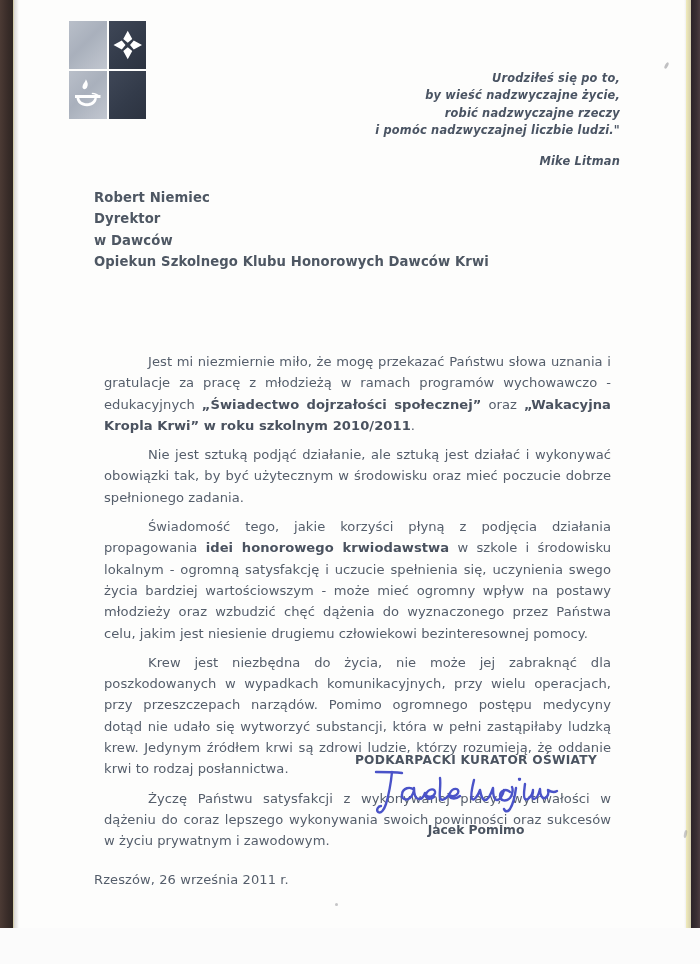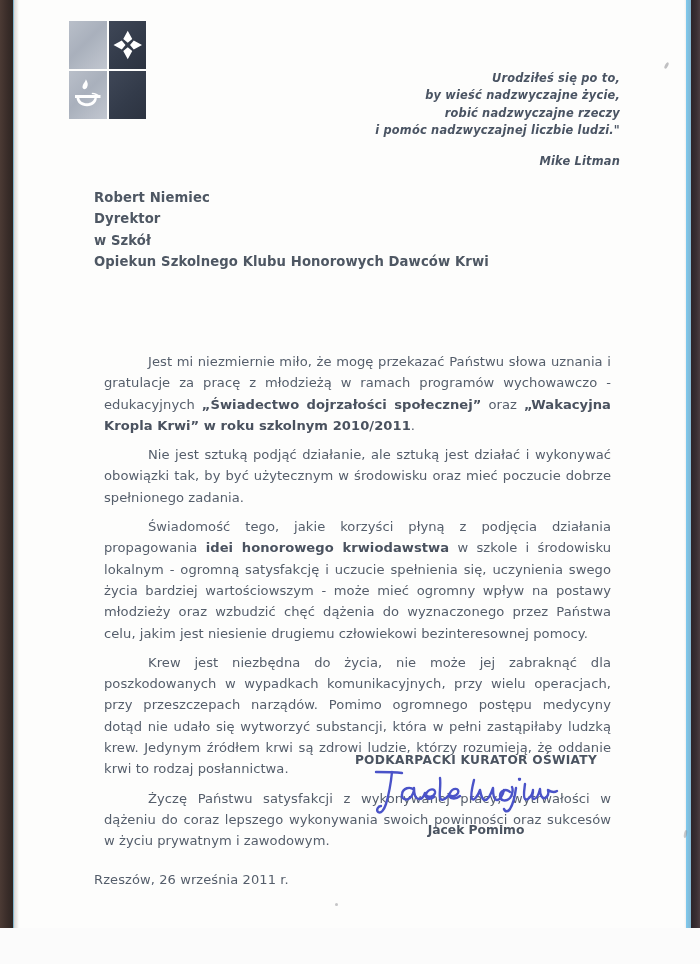--- a/index.html
+++ b/index.html
@@ -5,21 +5,21 @@
   html, body {
     margin: 0;
     padding: 0;
     background: #ffffff;
   }
 
   #page {
     position: relative;
     width: 700px;
     height: 964px;
-    background: #7dd3fc;
+    background: #fef9c3;
     overflow: hidden;
     font-family: "DejaVu Sans", sans-serif;
   }
 
   
   .scan-sheet {
     position: absolute;
     left: 14px;
     top: 0px;
     width: 672px;
@@ -240,21 +240,21 @@
     <div>Urodziłeś się po to,</div>
     <div>by wieść nadzwyczajne życie,</div>
     <div>robić nadzwyczajne rzeczy</div>
     <div>i pomóc nadzwyczajnej liczbie ludzi."</div>
     <span class="quote-author">Mike Litman</span>
   </div>
 
   <div class="addressee">
     <div>Robert Niemiec</div>
     <div>Dyrektor</div>
-    <div>w Szkół</div>
+    <div>w Dawców</div>
     <div>Opiekun Szkolnego Klubu Honorowych Dawców Krwi</div>
   </div>
 
   <div class="body-text" id="body-text">
       <p><span>Jest mi niezmiernie miło, że mogę przekazać Państwu słowa uznania i gratulacje za pracę z młodzieżą w ramach programów wychowawczo - edukacyjnych </span><b>„Świadectwo dojrzałości społecznej”</b><span> oraz </span><b>„Wakacyjna Kropla Krwi”</b><b> w roku szkolnym </b><b>2010/2011</b><span>.</span></p>
       <p><span>Nie jest sztuką podjąć działanie, ale sztuką jest działać i wykonywać obowiązki tak, by być użytecznym w środowisku oraz mieć poczucie dobrze spełnionego zadania.</span></p>
       <p><span>Świadomość tego, jakie korzyści płyną z podjęcia działania propagowania </span><b>idei honorowego krwiodawstwa</b><span> w szkole i środowisku lokalnym - ogromną satysfakcję i uczucie spełnienia się, uczynienia swego życia bardziej wartościowszym - może mieć ogromny wpływ na postawy młodzieży oraz wzbudzić chęć dążenia do wyznaczonego przez Państwa celu, jakim jest niesienie drugiemu człowiekowi bezinteresownej pomocy.</span></p>
       <p><span>Krew jest niezbędna do życia, nie może jej zabraknąć dla poszkodowanych w wypadkach komunikacyjnych, przy wielu operacjach, przy przeszczepach narządów. Pomimo ogromnego postępu medycyny dotąd nie udało się wytworzyć substancji, która w pełni zastąpiłaby ludzką krew. Jedynym źródłem krwi są zdrowi ludzie, którzy rozumieją, że oddanie krwi to rodzaj posłannictwa.</span></p>
       <p><span>Życzę Państwu satysfakcji z wykonywanej pracy, wytrwałości w dążeniu do coraz lepszego wykonywania swoich powinności oraz sukcesów w życiu prywatnym i zawodowym.</span></p>
     </div>

